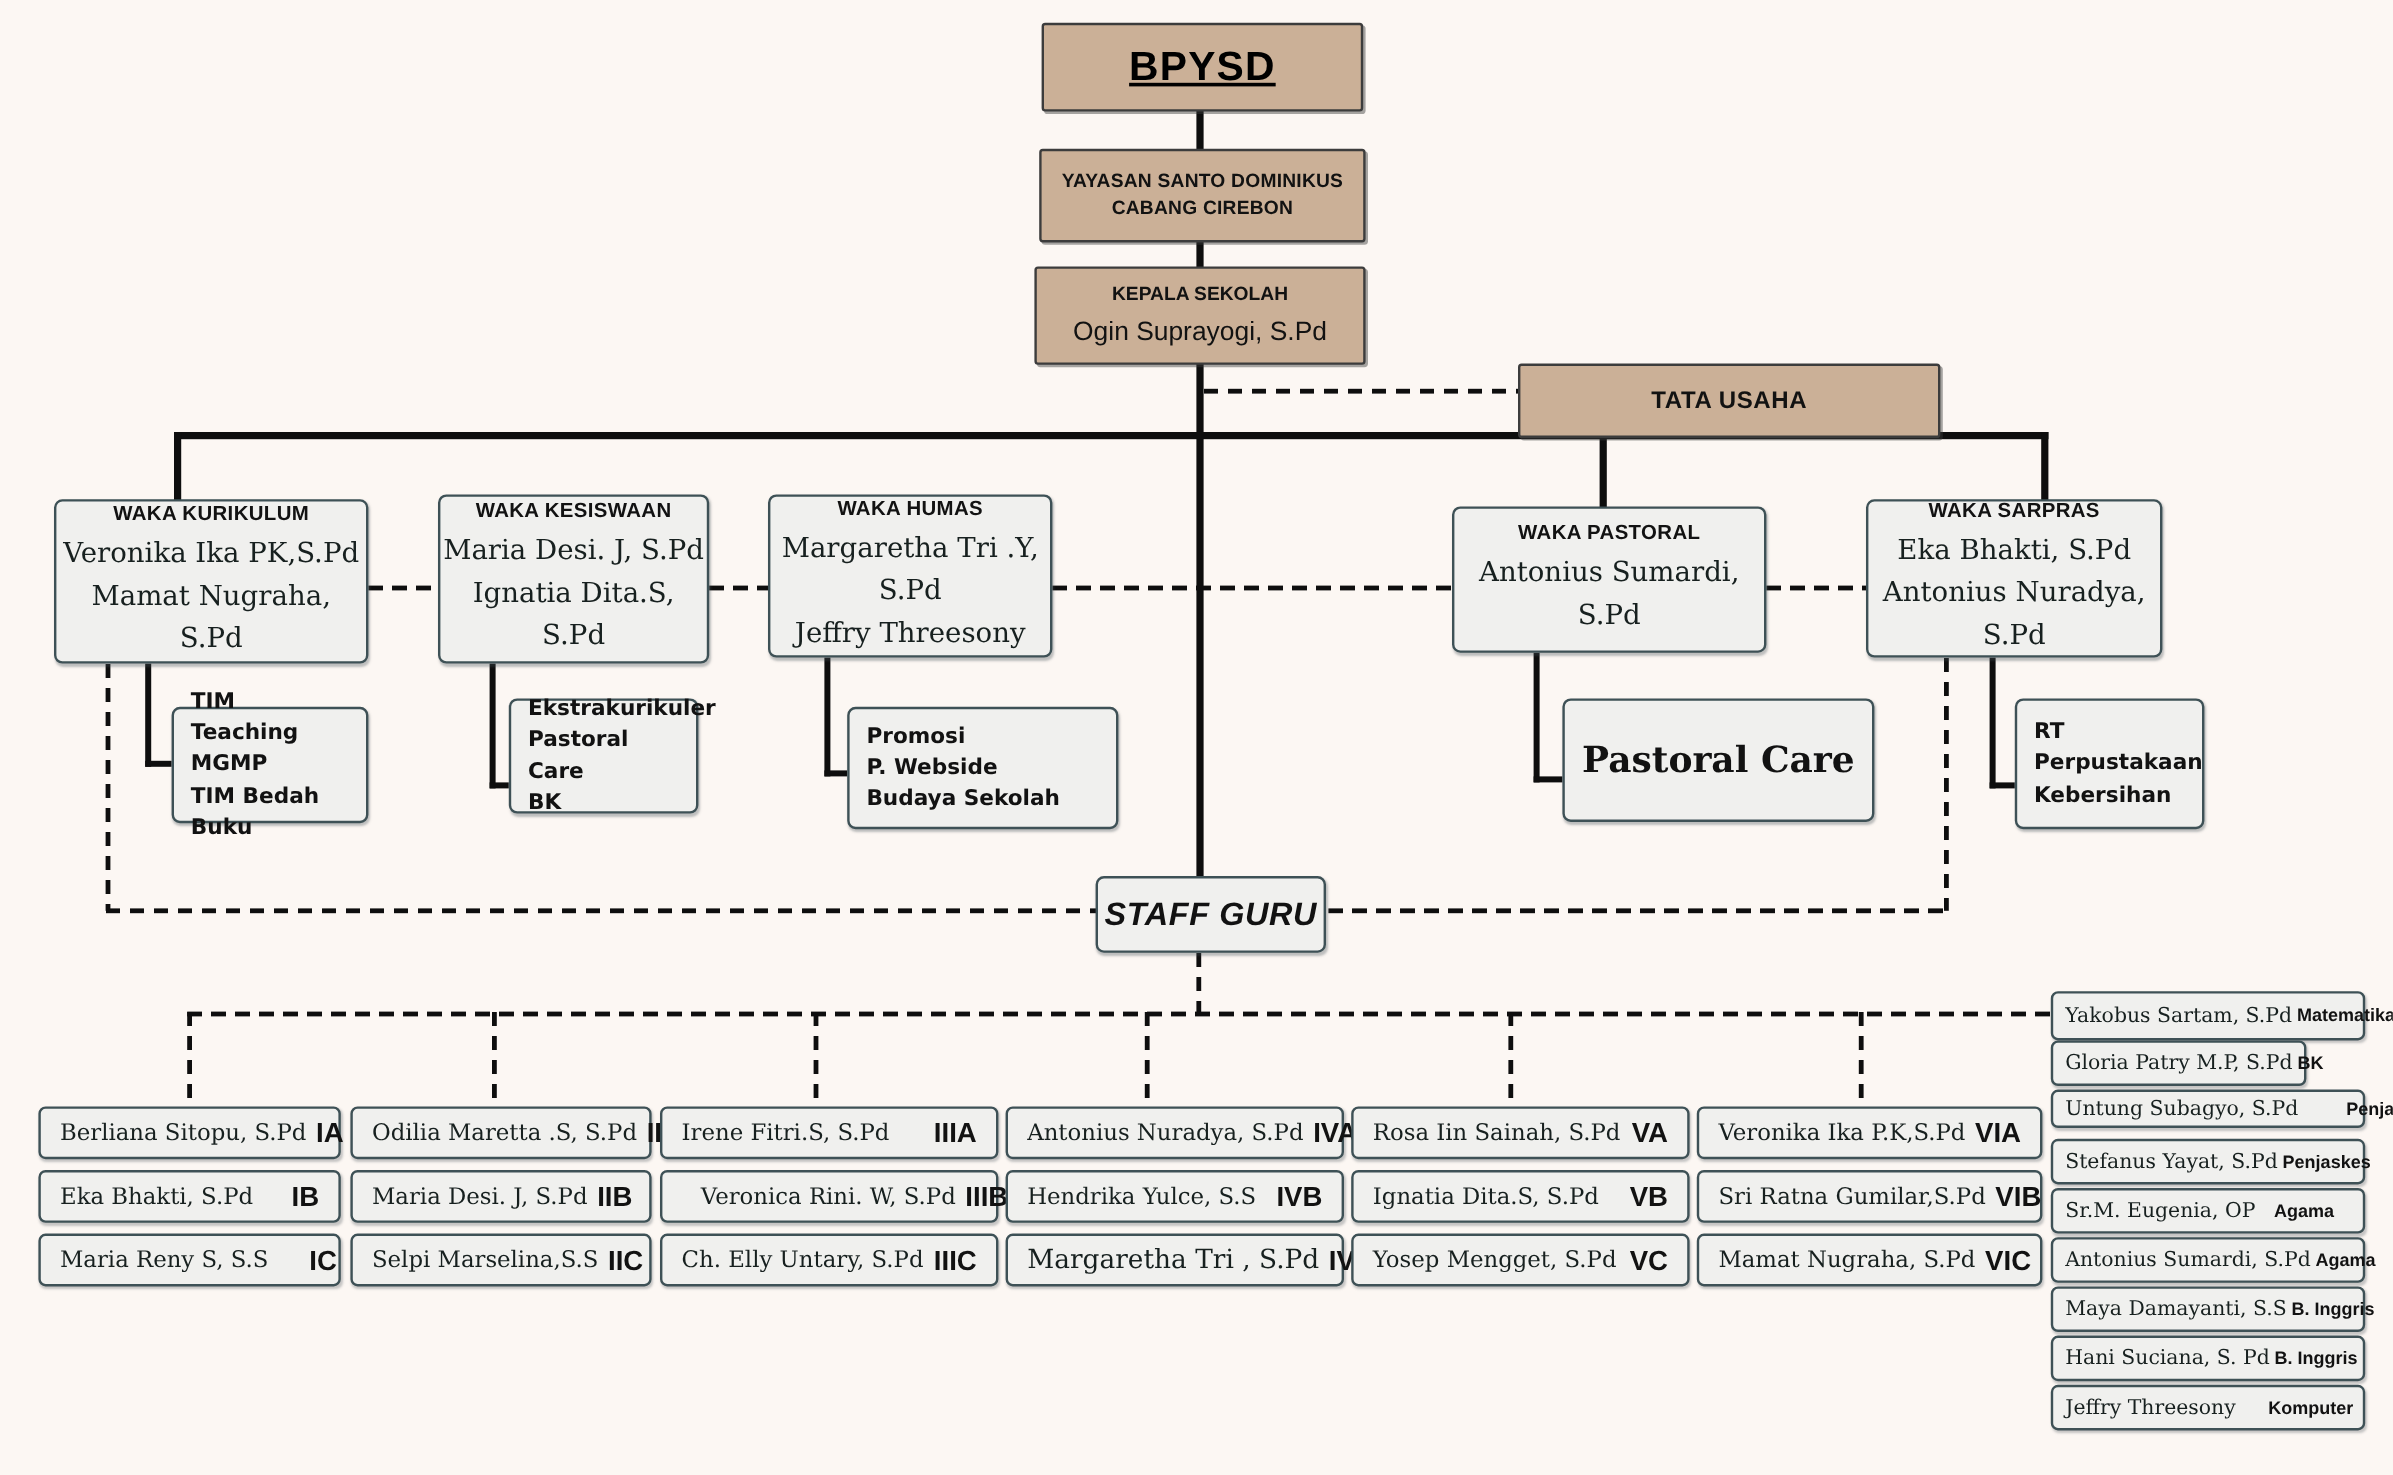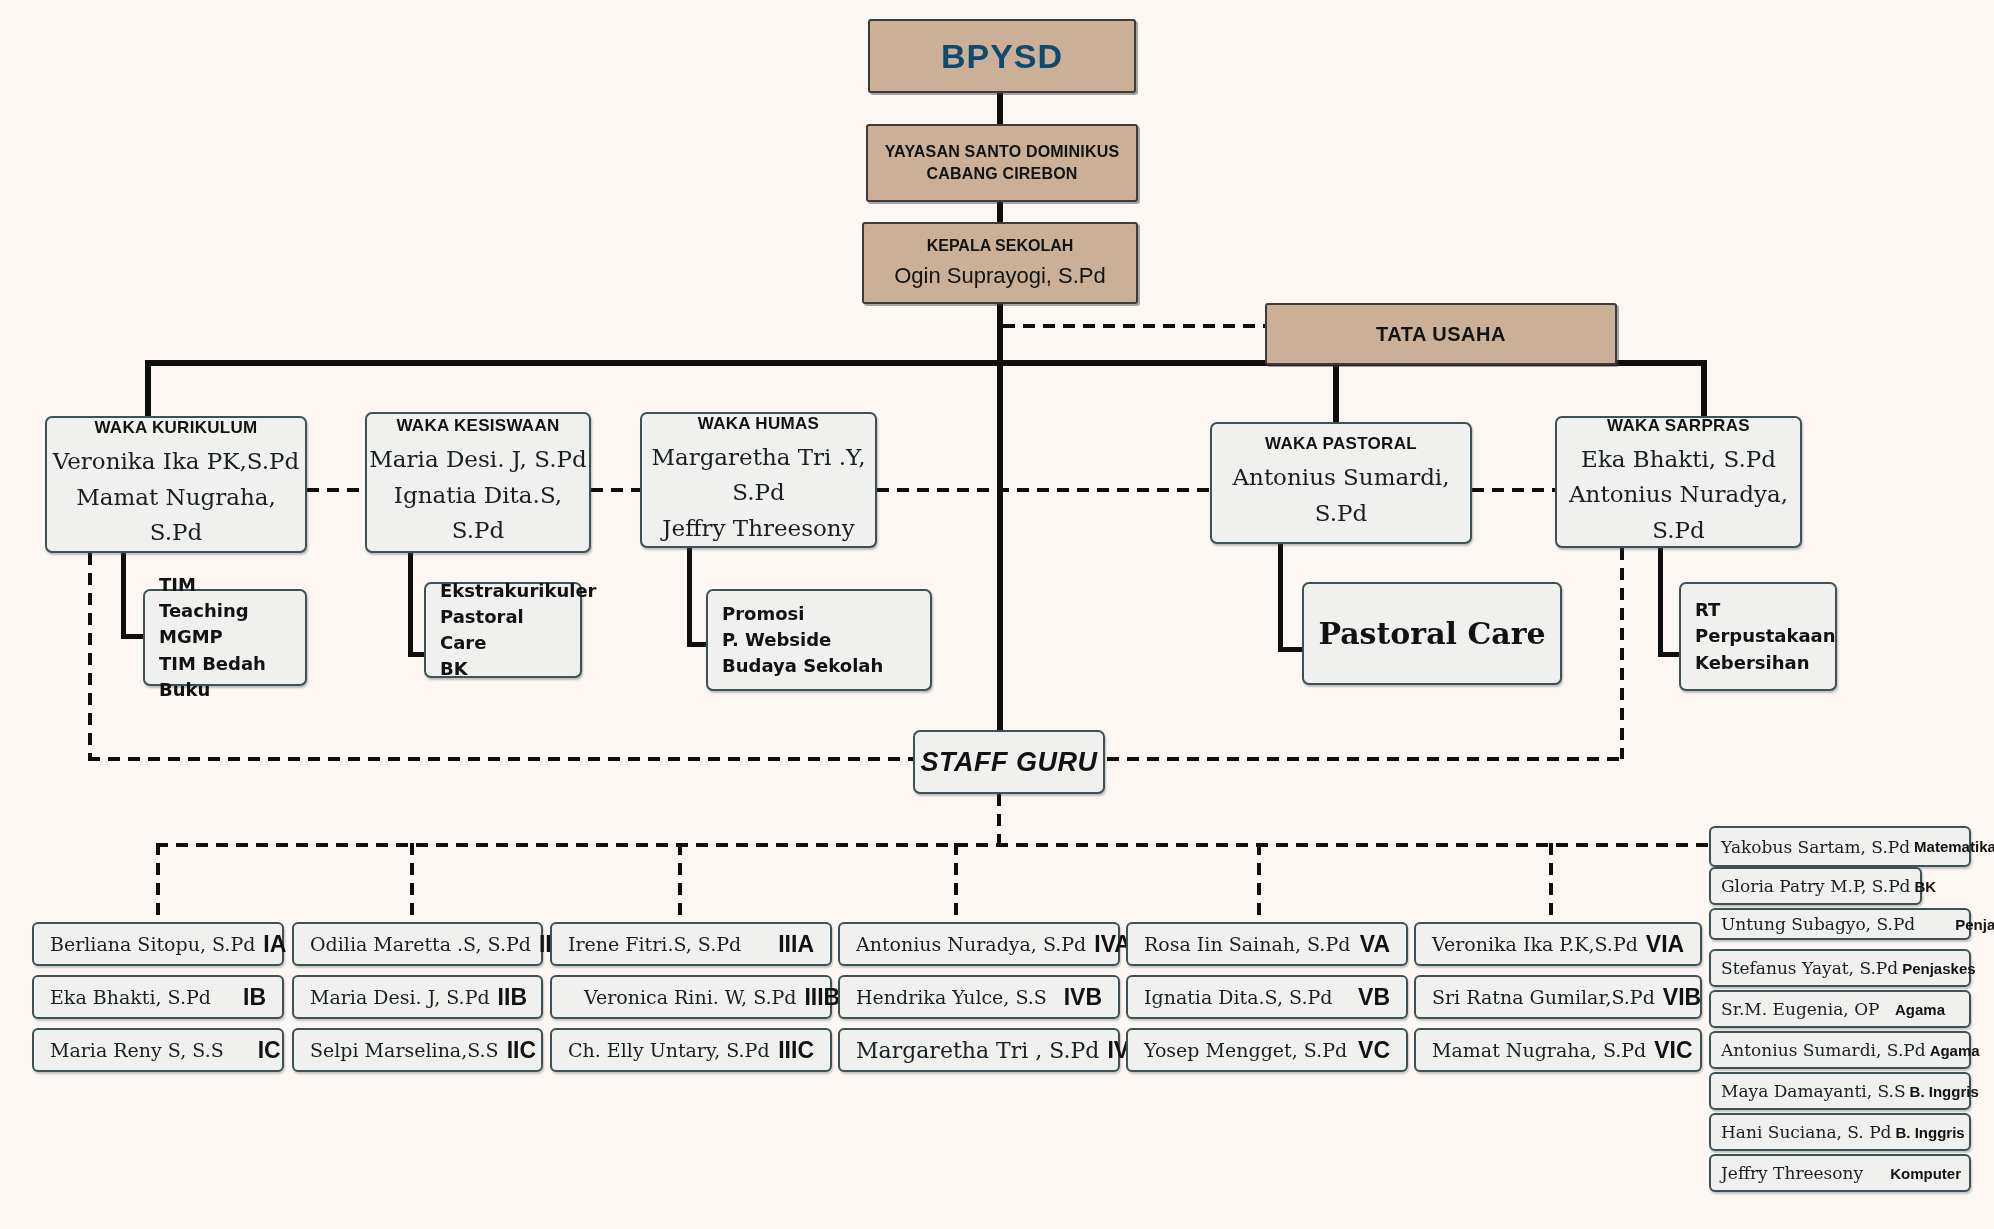--- a/index.html
+++ b/index.html
@@ -13,21 +13,21 @@
   .thin-h{height:5px;background:#0e0e0e;}
   .thin-v{width:5px;background:#0e0e0e;}
   .dash-h{height:4px;background:repeating-linear-gradient(90deg,#0e0e0e 0 12px,transparent 12px 20px);}
   .dash-v{width:4px;background:repeating-linear-gradient(180deg,#0e0e0e 0 12px,transparent 12px 20px);}
 
   
   .node{position:absolute;box-sizing:border-box;display:flex;flex-direction:column;align-items:center;justify-content:center;text-align:center;}
   .tan{background:#cbb097;border:2px solid #3c3c3c;border-radius:3px;box-shadow:2px 2px 0 rgba(60,60,60,.45);}
   .gray{background:#f0f0ee;border:2px solid #3e5156;border-radius:7px;box-shadow:1px 2px 2px rgba(70,80,85,.35);}
 
-  .root-label{font-size:34px;font-weight:bold;letter-spacing:1px;color:#0c4a6e;}
+  .root-label{font-size:34px;font-weight:bold;letter-spacing:1px;color:#000000;text-decoration:underline;}
   .found-line{font-size:16px;font-weight:bold;color:#121212;line-height:1.35;letter-spacing:.2px;}
   .kepala-title{font-size:16px;font-weight:bold;color:#121212;margin-bottom:8px;}
   .kepala-name{font-size:22px;color:#121212;}
   .tata-label{font-size:20px;font-weight:bold;letter-spacing:.5px;color:#121212;}
 
   .waka-title{font-size:17px;font-weight:bold;color:#121212;letter-spacing:.3px;margin-bottom:6px;}
   .waka-name{font-family:"DejaVu Serif",serif;font-size:23px;color:#17201f;line-height:1.55;}
 
   .subbox{align-items:flex-start;text-align:left;padding:10px 14px;}
   .sub-line{font-family:"DejaVu Sans",sans-serif;font-size:18px;font-weight:bold;color:#121212;line-height:1.45;}

